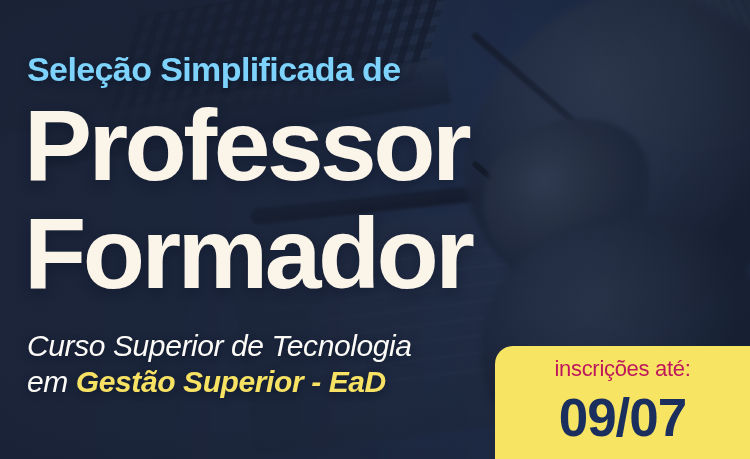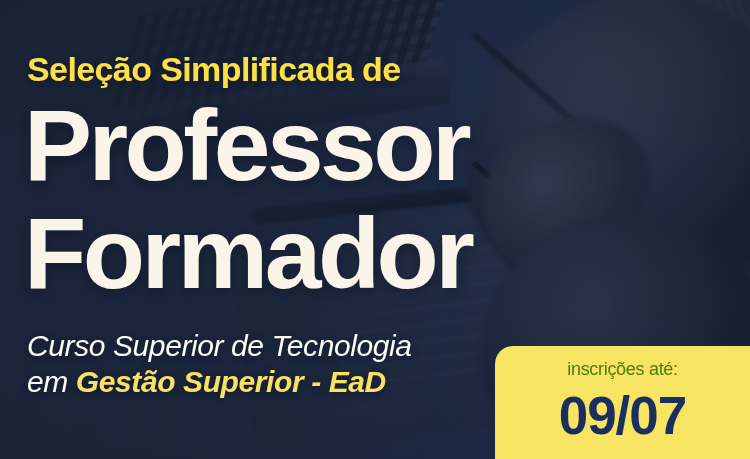--- a/index.html
+++ b/index.html
@@ -182,21 +182,21 @@
 
   
   .content{position:absolute;inset:0;}
 
   .kicker{
     position:absolute;
     left:27px; top:52px;
     font-size:34px;
     font-weight:bold;
     letter-spacing:-.6px;
-    color:#fde047;
+    color:#7dd3fc;
     line-height:1;
     text-shadow:0 2px 6px rgba(9,18,38,.55);
     white-space:nowrap;
   }
 
   .headline{
     position:absolute;
     left:24px;
     font-weight:bold;
     color:#fbf4e9;
@@ -235,22 +235,22 @@
     width:255px; height:113px;
     background:#f7e463;
     border-top-left-radius:18px;
     display:flex;
     flex-direction:column;
     align-items:center;
     justify-content:center;
     padding-bottom:4px;
   }
   .badge-label{
-    color:#4d7c0f;
-    font-size:18px;
+    color:#be185d;
+    font-size:22px;
     font-weight:300;
     letter-spacing:-.3px;
     line-height:1;
     margin-bottom:11px;
   }
   .badge-date{
     color:#1b2f5e;
     font-size:53px;
     font-weight:bold;
     letter-spacing:-1px;

